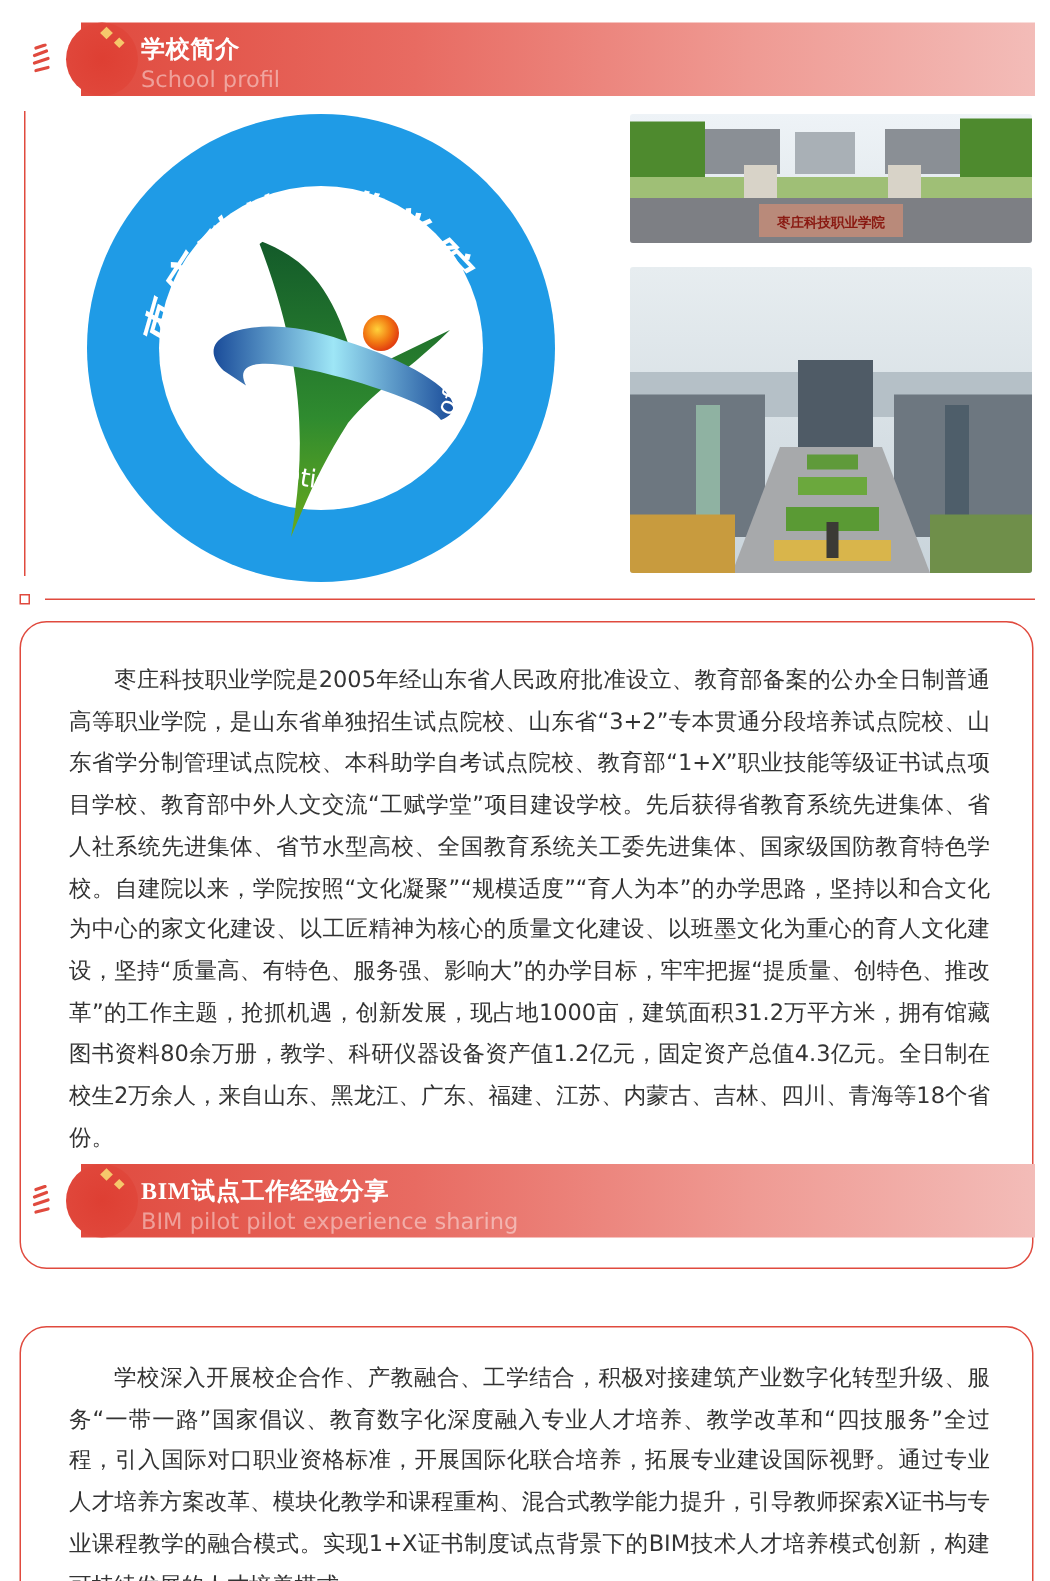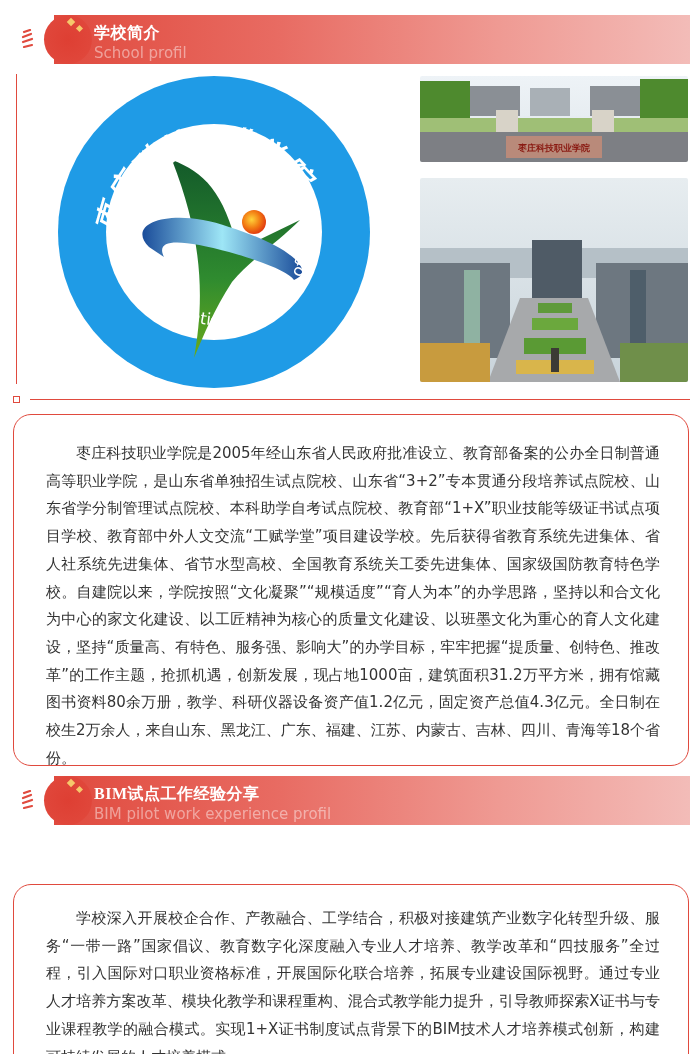--- a/index.html
+++ b/index.html
@@ -158,34 +158,34 @@
     <rect x="118" y="125" width="34" height="10" fill="#5f9a3a"></rect>
     <rect x="112" y="140" width="46" height="12" fill="#6ba83d"></rect>
     <rect x="104" y="160" width="62" height="16" fill="#5a9a34"></rect>
     <rect x="96" y="182" width="78" height="14" fill="#d9b54b"></rect>
     <rect x="0" y="165" width="70" height="39" fill="#c89b3e"></rect>
     <rect x="200" y="165" width="68" height="39" fill="#6f8f4a"></rect>
     <rect x="131" y="170" width="8" height="24" fill="#3b3a35"></rect>
   </svg>
 </div>
 
-<div class="box" style="top:414px;height:352px;padding:25px 28px 0 32px;">
+<div class="box" style="top:414px;height:432px;padding:25px 28px 0 32px;">
   <p>枣庄科技职业学院是2005年经山东省人民政府批准设立、教育部备案的公办全日制普通高等职业学院，是山东省单独招生试点院校、山东省“3+2”专本贯通分段培养试点院校、山东省学分制管理试点院校、本科助学自考试点院校、教育部“1+X”职业技能等级证书试点项目学校、教育部中外人文交流“工赋学堂”项目建设学校。先后获得省教育系统先进集体、省人社系统先进集体、省节水型高校、全国教育系统关工委先进集体、国家级国防教育特色学校。自建院以来，学院按照“文化凝聚”“规模适度”“育人为本”的办学思路，坚持以和合文化为中心的家文化建设、以工匠精神为核心的质量文化建设、以班墨文化为重心的育人文化建设，坚持“质量高、有特色、服务强、影响大”的办学目标，牢牢把握“提质量、创特色、推改革”的工作主题，抢抓机遇，创新发展，现占地1000亩，建筑面积31.2万平方米，拥有馆藏图书资料80余万册，教学、科研仪器设备资产值1.2亿元，固定资产总值4.3亿元。全日制在校生2万余人，来自山东、黑龙江、广东、福建、江苏、内蒙古、吉林、四川、青海等18个省份。</p>
 </div>
 
 <div class="header" style="top:776px;padding-left:24px;">
   <svg class="leaf" viewBox="0 0 16 22">
     <path d="M4 3 L10 1" stroke="#e04a3e" stroke-width="2.2" stroke-linecap="round"></path>
     <path d="M3 8 L11 5" stroke="#e04a3e" stroke-width="2.2" stroke-linecap="round"></path>
     <path d="M3 13 L12 10" stroke="#e04a3e" stroke-width="2.2" stroke-linecap="round"></path>
     <path d="M4 18 L12 16" stroke="#e04a3e" stroke-width="2.2" stroke-linecap="round"></path>
   </svg>
   <div class="bar"></div>
   <div class="circle"></div>
   <div class="spark" style="left:68px;top:4px;"></div>
   <div class="spark" style="left:77px;top:11px;width:5px;height:5px;"></div>
   <div class="title">BIM试点工作经验分享</div>
-  <div class="subtitle">BIM pilot work experience profil</div>
+  <div class="subtitle">BIM pilot pilot experience sharing</div>
 </div>
 
 <div class="box" style="top:836px;height:204px;padding:20px 28px 0 32px;margin-top:48px;">
   <p>学校深入开展校企合作、产教融合、工学结合，积极对接建筑产业数字化转型升级、服务“一带一路”国家倡议、教育数字化深度融入专业人才培养、教学改革和“四技服务”全过程，引入国际对口职业资格标准，开展国际化联合培养，拓展专业建设国际视野。通过专业人才培养方案改革、模块化教学和课程重构、混合式教学能力提升，引导教师探索X证书与专业课程教学的融合模式。实现1+X证书制度试点背景下的BIM技术人才培养模式创新，构建可持续发展的人才培养模式。</p>
 </div>
 
 </body></html>

